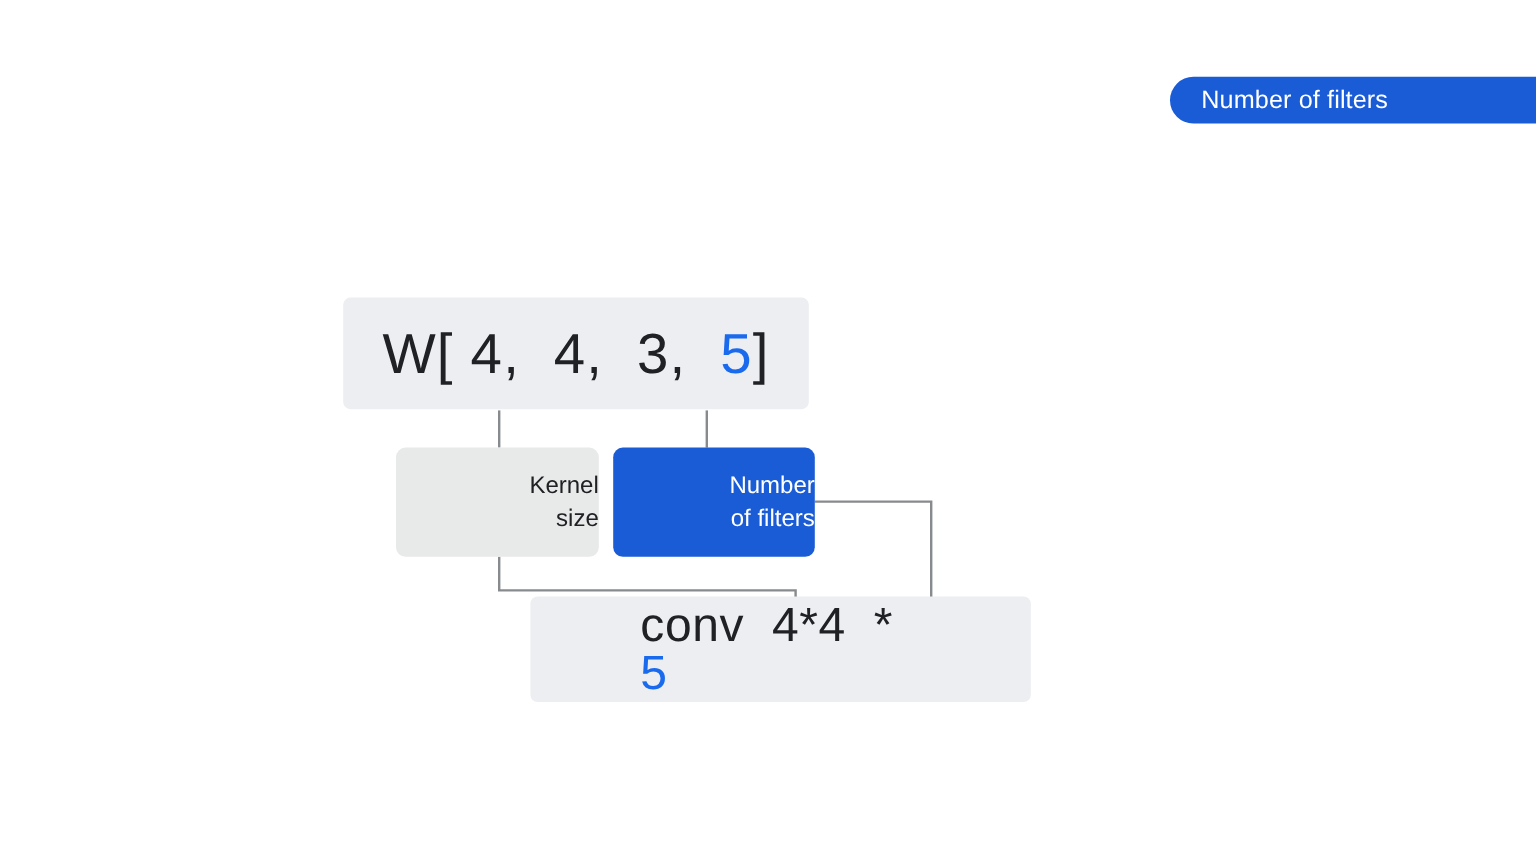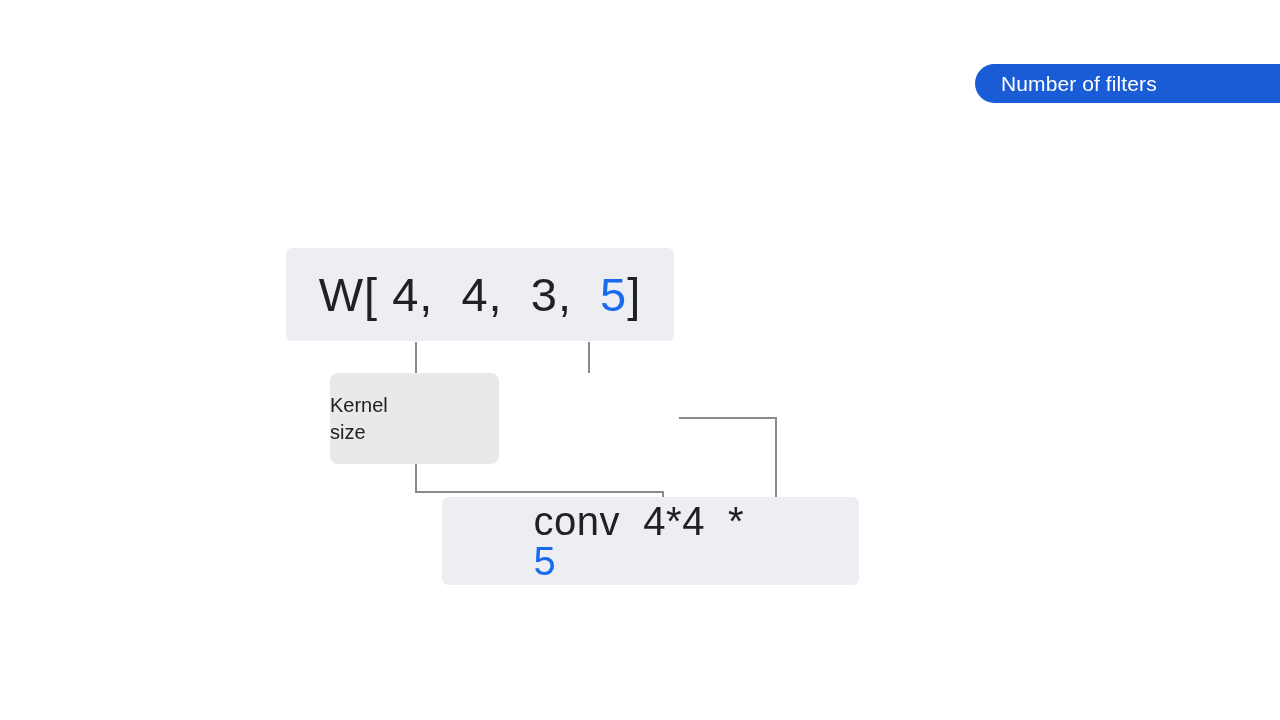--- a/index.html
+++ b/index.html
@@ -89,21 +89,21 @@
   .formula-text .hl {
     color: #1A6AEE;
   }
 
   
   .label-box {
     position: absolute;
     border-radius: 8px;
     display: flex;
     flex-direction: column;
-    align-items: flex-start;
+    align-items: flex-end;
     justify-content: center;
     text-align: center;
     line-height: 1.32;
   }
   .label-box .lb-line {
     display: block;
     white-space: nowrap;
   }
 
   .label-kernel {
@@ -177,20 +177,24 @@
     <div class="formula-text">
       <span>W[ 4,  4,  3,  </span><span class="hl">5</span><span>]</span>
     </div>
   </div>
 
   <div class="label-box label-kernel">
     <span class="lb-line">Kernel</span>
     <span class="lb-line">size</span>
   </div>
 
+  <div class="label-box label-filters">
+    <span class="lb-line">Number</span>
+    <span class="lb-line">of filters</span>
+  </div>
 
   <div class="conv-box">
     <div class="conv-text">
       <span>conv  4*4  *  </span><span class="hl">5</span>
     </div>
   </div>
 
 </div>
 
 </body></html>

